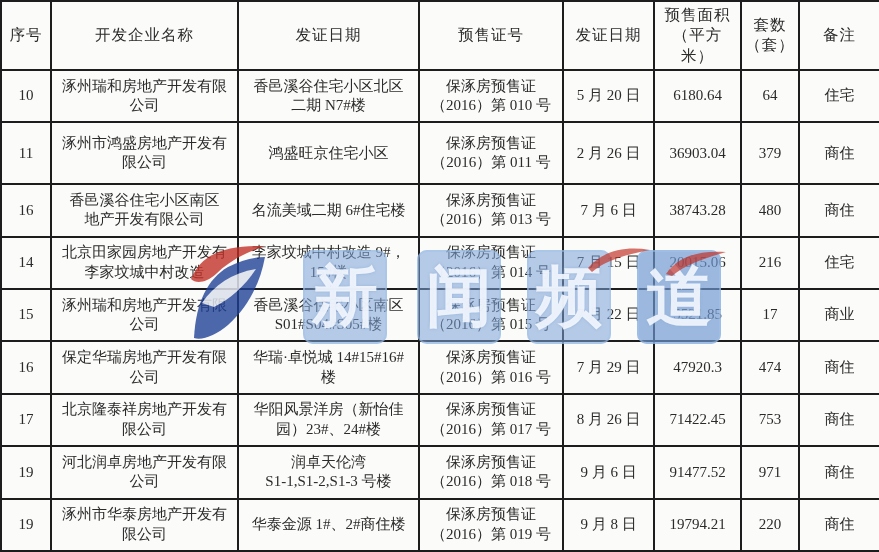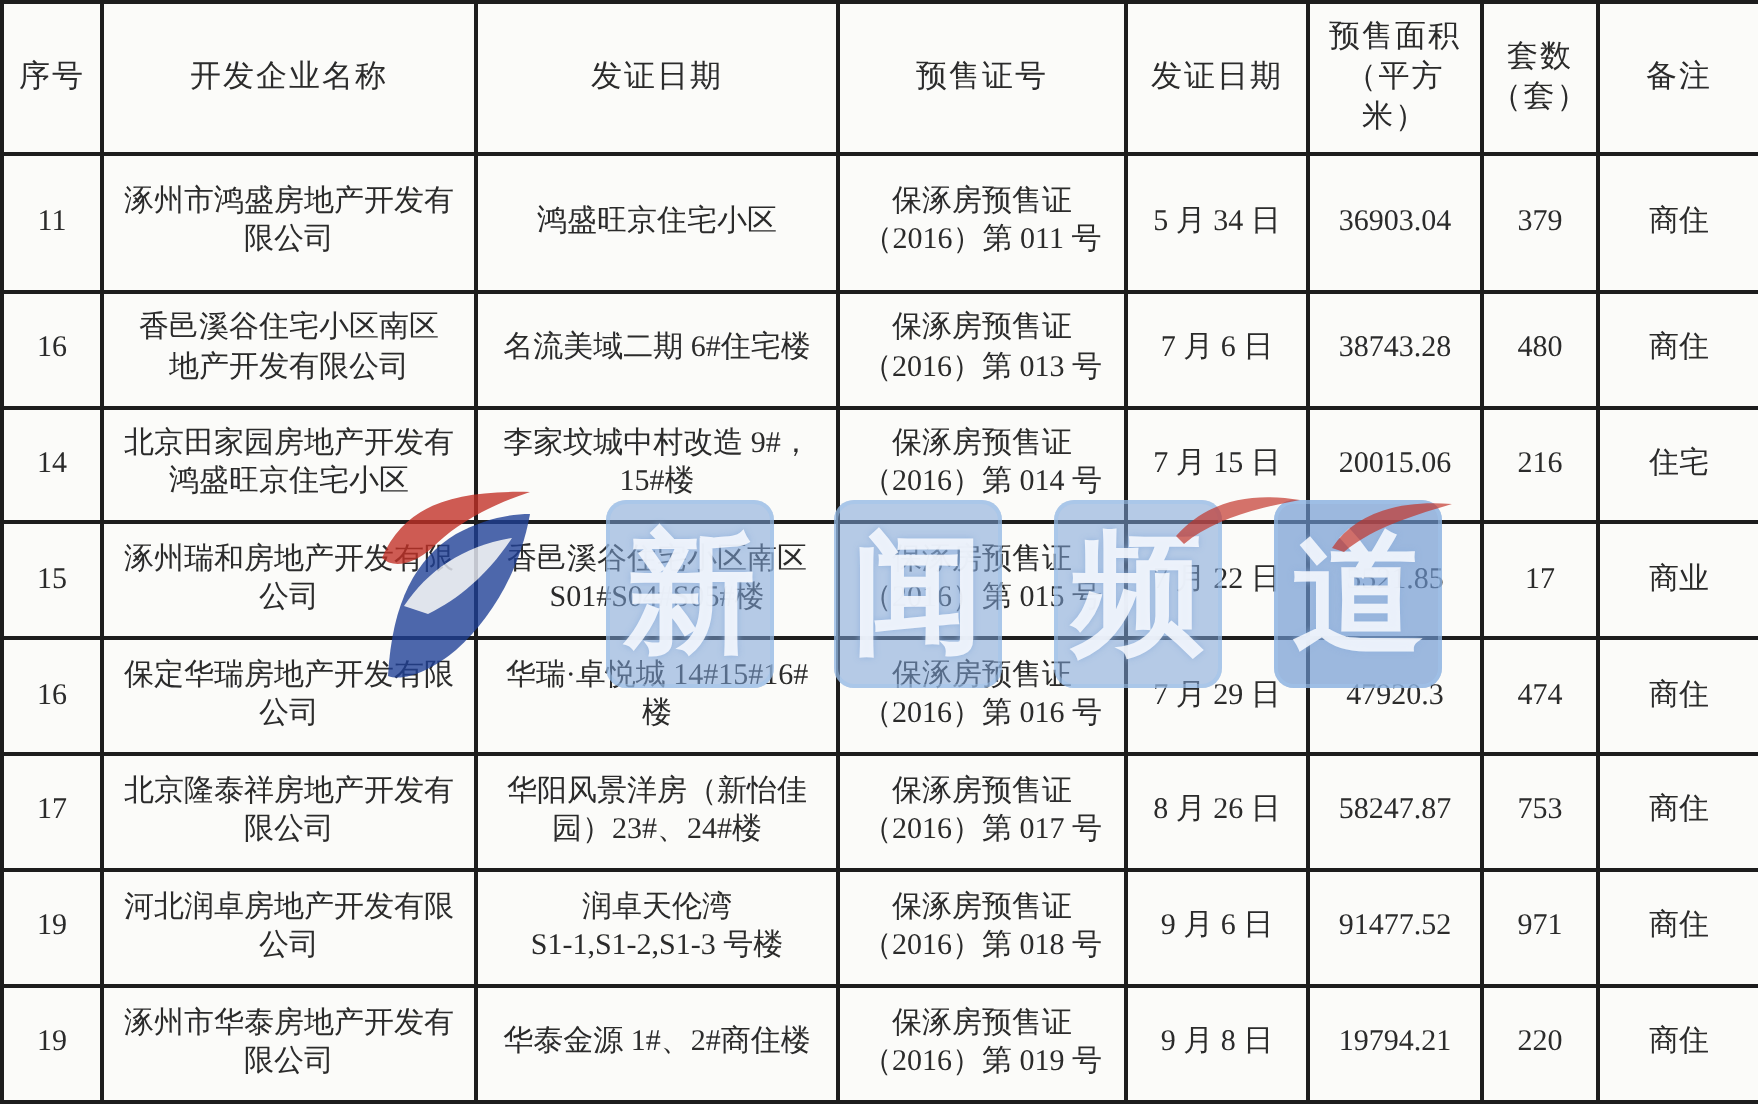--- a/index.html
+++ b/index.html
@@ -111,48 +111,61 @@
       <th>开发企业名称</th>
       <th>发证日期</th>
       <th>预售证号</th>
       <th>发证日期</th>
       <th>预售面积
 （平方米）</th>
       <th>套数
 （套）</th>
       <th>备注</th>
     </tr>
+    <tr style="height:49px">
+      <td>10</td>
+      <td>涿州瑞和房地产开发有限
+公司</td>
+      <td>香邑溪谷住宅小区北区
+二期 N7#楼</td>
+      <td>保涿房预售证
+（2016）第 010 号</td>
+      <td>5 月 20 日</td>
+      <td>6180.64</td>
+      <td>64</td>
+      <td>住宅</td>
+    </tr>
     <tr style="height:58px">
       <td>11</td>
       <td>涿州市鸿盛房地产开发有
 限公司</td>
       <td>鸿盛旺京住宅小区</td>
       <td>保涿房预售证
 （2016）第 011 号</td>
-      <td>5 月 34 日</td>
+      <td>2 月 26 日</td>
       <td>36903.04</td>
       <td>379</td>
       <td>商住</td>
     </tr>
     <tr style="height:49px">
       <td>16</td>
       <td>香邑溪谷住宅小区南区
 地产开发有限公司</td>
       <td>名流美域二期 6#住宅楼</td>
       <td>保涿房预售证
 （2016）第 013 号</td>
       <td>7 月 6 日</td>
       <td>38743.28</td>
       <td>480</td>
       <td>商住</td>
     </tr>
     <tr style="height:49px">
       <td>14</td>
       <td>北京田家园房地产开发有
-鸿盛旺京住宅小区</td>
+李家坟城中村改造</td>
       <td>李家坟城中村改造 9#，
 15#楼</td>
       <td>保涿房预售证
 （2016）第 014 号</td>
       <td>7 月 15 日</td>
       <td>20015.06</td>
       <td>216</td>
       <td>住宅</td>
     </tr>
     <tr style="height:49px">
@@ -183,21 +196,21 @@
     </tr>
     <tr style="height:49px">
       <td>17</td>
       <td>北京隆泰祥房地产开发有
 限公司</td>
       <td>华阳风景洋房（新怡佳
 园）23#、24#楼</td>
       <td>保涿房预售证
 （2016）第 017 号</td>
       <td>8 月 26 日</td>
-      <td>58247.87</td>
+      <td>71422.45</td>
       <td>753</td>
       <td>商住</td>
     </tr>
     <tr style="height:49px">
       <td>19</td>
       <td>河北润卓房地产开发有限
 公司</td>
       <td>润卓天伦湾
 S1-1,S1-2,S1-3 号楼</td>
       <td>保涿房预售证

